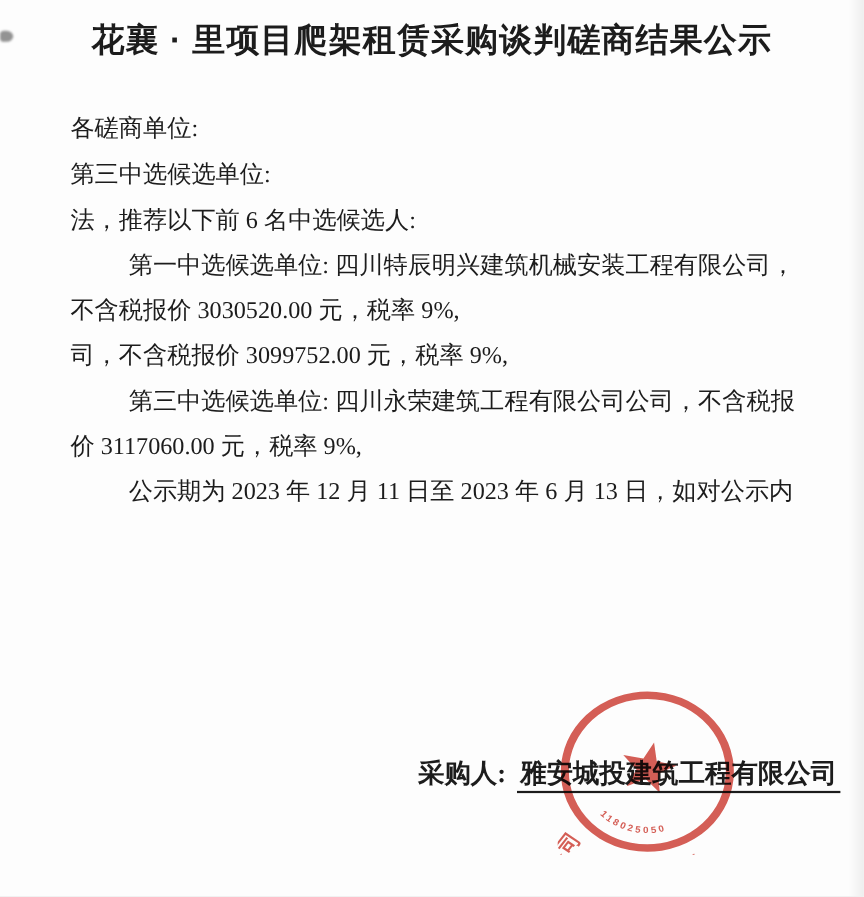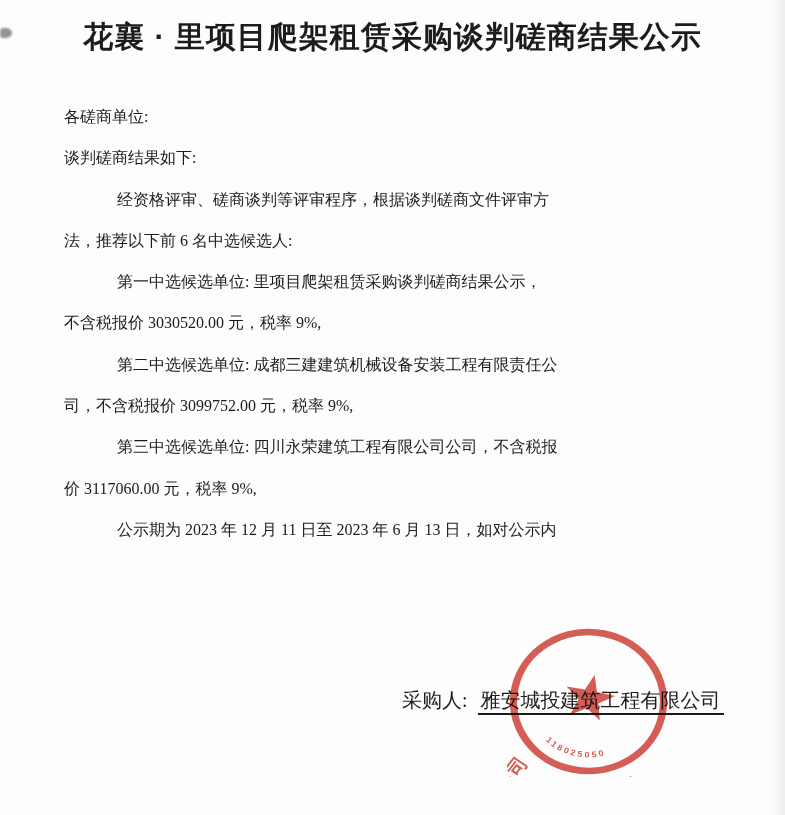--- a/index.html
+++ b/index.html
@@ -20,25 +20,25 @@
     filter:blur(1px);
   }
   .title{
     position:absolute;top:16px;left:0;width:100%;margin:0;
     text-align:center;
     font-family:"Liberation Sans","DejaVu Sans",sans-serif;
     font-weight:700;font-size:30px;line-height:42px;letter-spacing:1px;
   }
   .doc-body{position:absolute;top:96px;left:64px;width:665px;}
   .line{
-    height:41.3px;line-height:41.3px;font-size:16px;white-space:nowrap;
+    height:41.3px;line-height:41.3px;font-size:22px;white-space:nowrap;
   }
   .indent{padding-left:53px;}
   .signature{
-    position:absolute;left:402px;top:687px;font-size:20px;white-space:nowrap;
+    position:absolute;left:380px;top:687px;font-size:24px;white-space:nowrap;font-weight:bold;
   }
   .company{
     margin-left:10px;padding:0 3px 2px 3px;
     border-bottom:2px solid var(--ink,#1c1c1c);
   }
   .sign-date{
     position:absolute;left:487px;top:732px;font-size:22px;
     letter-spacing:2px;white-space:nowrap;
   }
   .stamp{
@@ -59,26 +59,24 @@
 
 <div class="page">
 
   <div class="corner-smudge"></div>
   <div class="edge-shade"></div>
 
   <h1 class="title">花襄 · 里项目爬架租赁采购谈判磋商结果公示</h1>
 
   <div class="doc-body">
     <div class="line">各磋商单位:</div>
-    <div class="line">谈判磋商结果如下:</div>
-    <div class="line indent">经资格评审、磋商谈判等评审程序，根据谈判磋商文件评审方</div>
+    <div class="line">第三中选候选单位:</div>
     <div class="line">法，推荐以下前 6 名中选候选人:</div>
-    <div class="line indent">第一中选候选单位: 里项目爬架租赁采购谈判磋商结果公示，</div>
+    <div class="line indent">第一中选候选单位: 四川特辰明兴建筑机械安装工程有限公司，</div>
     <div class="line">不含税报价 3030520.00 元，税率 9%,</div>
-    <div class="line indent">第二中选候选单位: 成都三建建筑机械设备安装工程有限责任公</div>
     <div class="line">司，不含税报价 3099752.00 元，税率 9%,</div>
     <div class="line indent">第三中选候选单位: 四川永荣建筑工程有限公司公司，不含税报</div>
     <div class="line">价 3117060.00 元，税率 9%,</div>
     <div class="line indent">公示期为 2023 年 12 月 11 日至 2023 年 6 月 13 日，如对公示内</div>
   </div>
 
   <div class="signature">
     <span>采购人:</span><span class="company">雅安城投建筑工程有限公司</span>
   </div>
 

